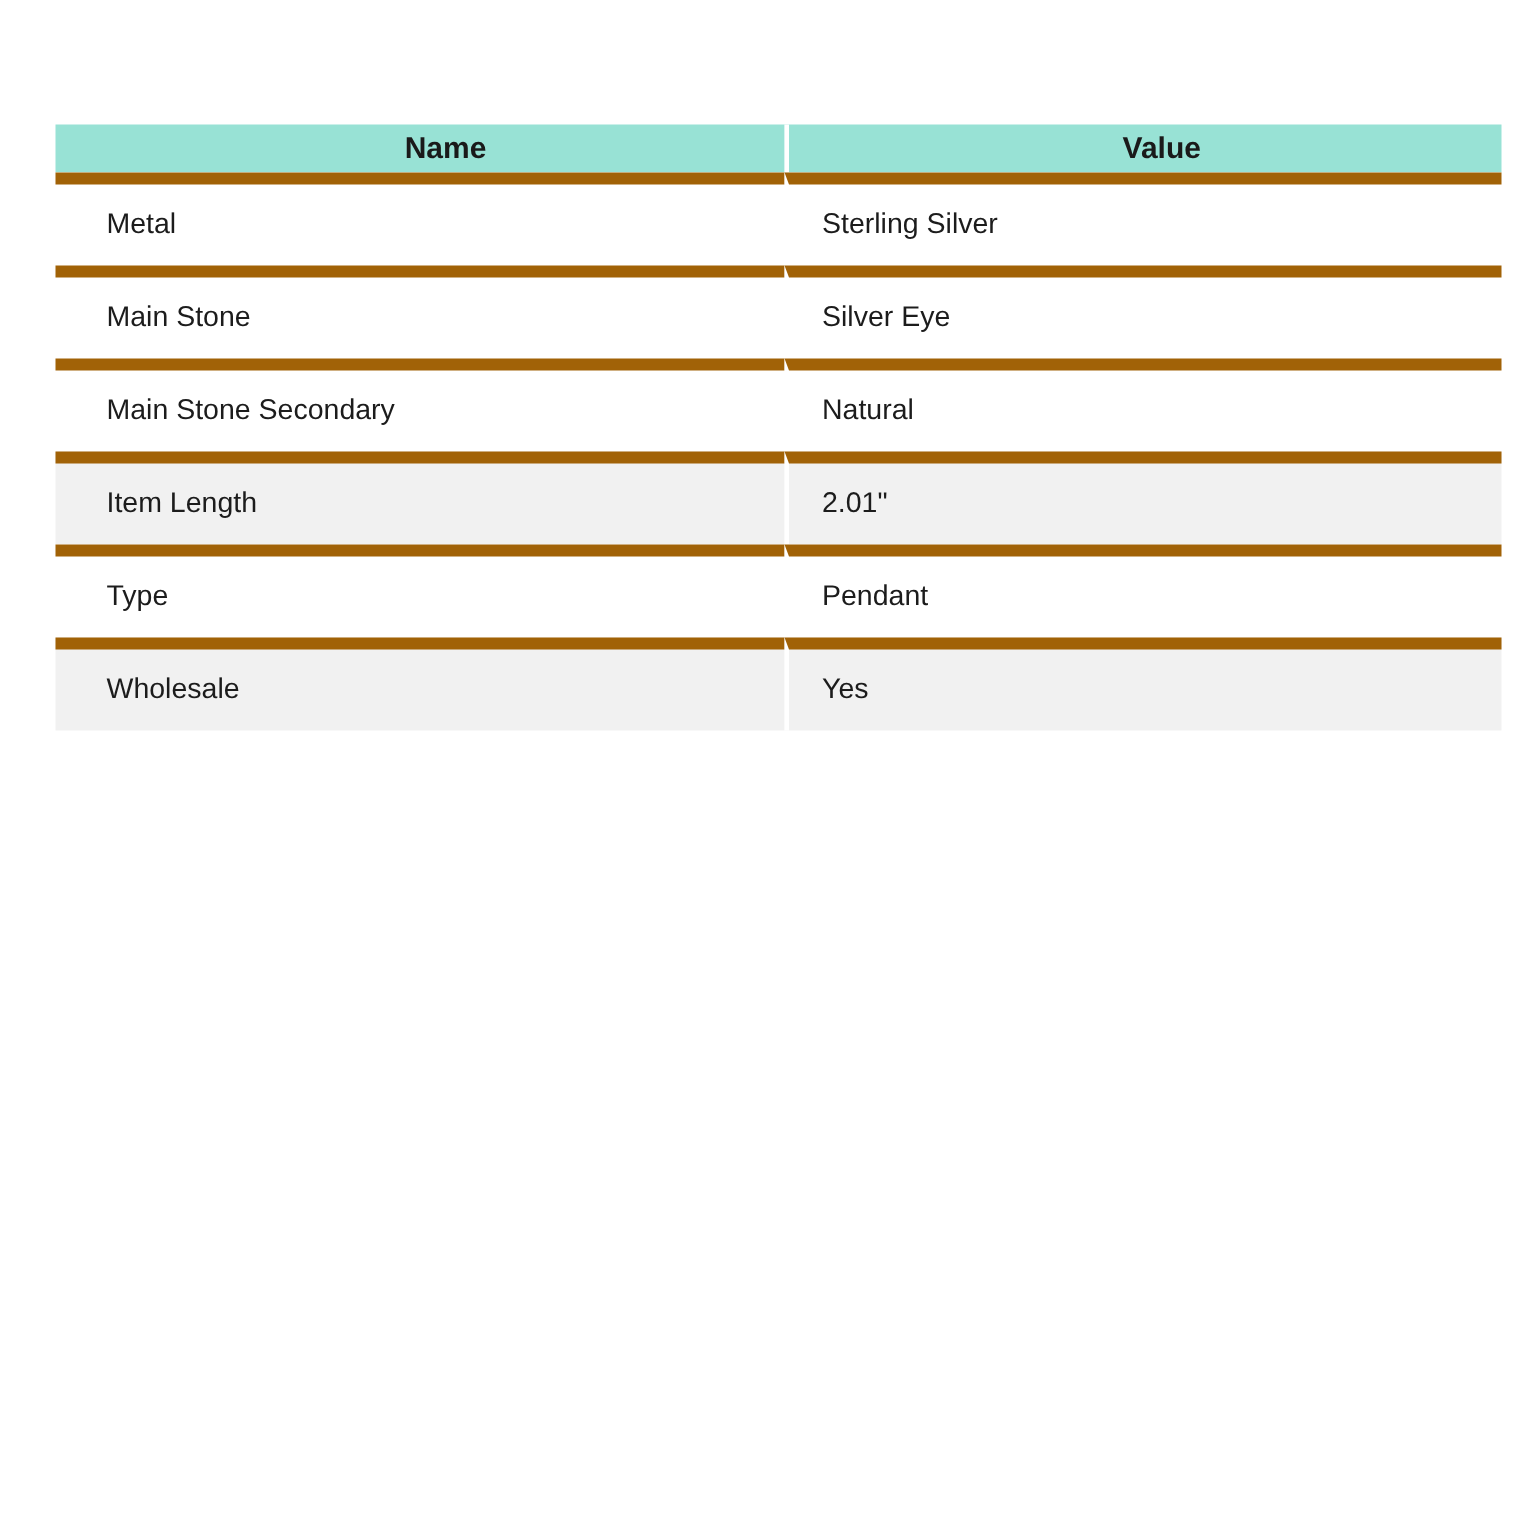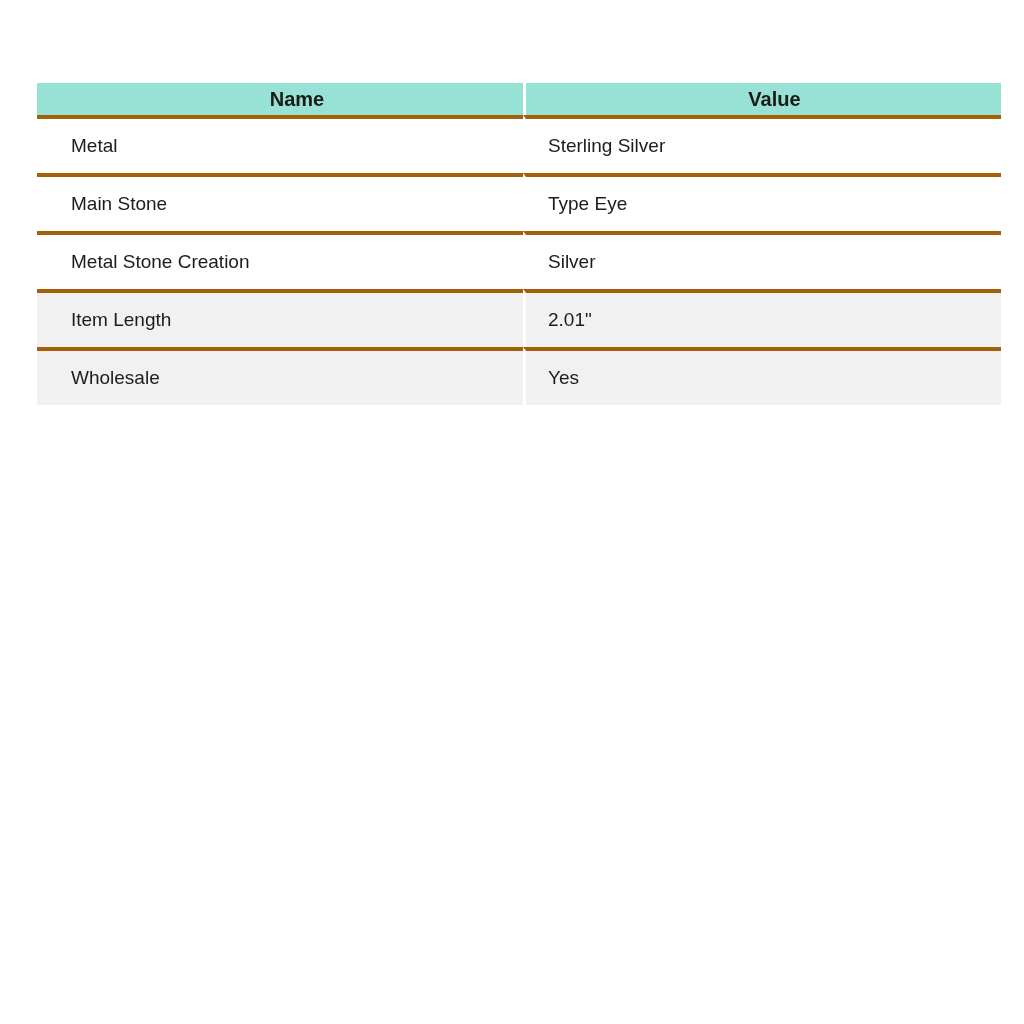--- a/index.html
+++ b/index.html
@@ -39,21 +39,21 @@
     color: #1a1a1a;
     padding: 0 0 0 34px;
   }
   table.spec-table th.value-col-header {
     border-left: 3px solid #ffffff;
     padding-left: 22px;
   }
 
   table.spec-table td {
     height: 54px;
-    border-top: 4px solid #a16207;
+    border-top: 8px solid #a16207;
     vertical-align: middle;
     font-size: 19px;
     font-weight: 400;
     color: #1c1c1c;
     padding: 0 0 0 34px;
     background: #ffffff;
   }
   table.spec-table td.value-cell {
     border-left: 3px solid #ffffff;
     padding-left: 22px;
@@ -77,29 +77,33 @@
         <th class="value-col-header">Value</th>
       </tr>
     </thead>
     <tbody>
       <tr>
         <td>Metal</td>
         <td class="value-cell">Sterling Silver</td>
       </tr>
       <tr>
         <td>Main Stone</td>
-        <td class="value-cell">Type Eye</td>
+        <td class="value-cell">Silver Eye</td>
       </tr>
       <tr>
-        <td>Metal Stone Creation</td>
-        <td class="value-cell">Silver</td>
+        <td>Main Stone Secondary</td>
+        <td class="value-cell">Natural</td>
       </tr>
       <tr class="alt">
         <td>Item Length</td>
         <td class="value-cell">2.01"</td>
+      </tr>
+      <tr>
+        <td>Type</td>
+        <td class="value-cell">Pendant</td>
       </tr>
       <tr class="alt">
         <td>Wholesale</td>
         <td class="value-cell">Yes</td>
       </tr>
     </tbody>
   </table>
 </div>
 
 </body></html>

